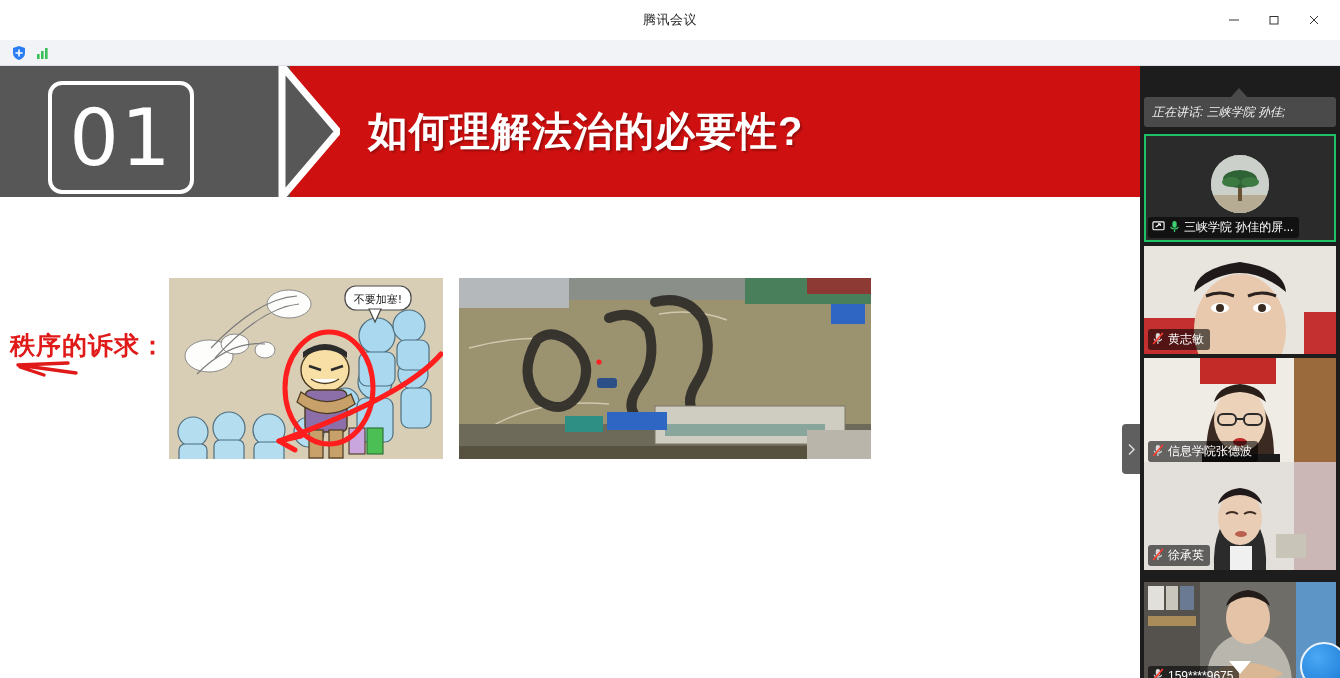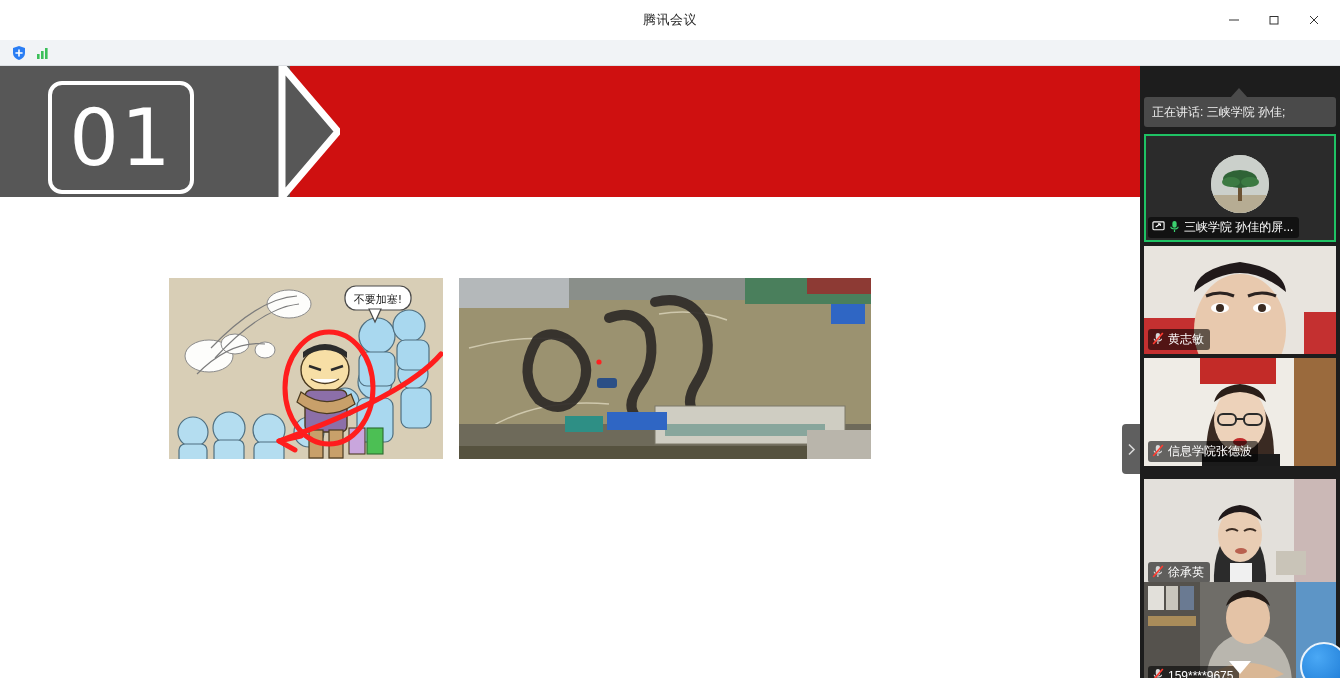--- a/index.html
+++ b/index.html
@@ -110,21 +110,21 @@
 
   
   .rail {
     position: absolute; left: 1140px; top: 66px; width: 200px; height: 612px;
     background: #1d1d1d;
   }
   .speaking-banner {
     position: absolute; left: 4px; top: 31px; width: 192px; height: 30px;
     background: #4a4a4a; border-radius: 3px;
     display: flex; align-items: center; padding-left: 8px;
-    color: #f0f0f0; font-size: 12px; white-space: nowrap; overflow: hidden;
+    color: #f0f0f0; font-size: 12px; white-space: nowrap; overflow: hidden; font-style: italic;
   }
   .speaking-caret {
     position: absolute; left: 90px; top: 22px;
     width: 0; height: 0; border-left: 9px solid transparent;
     border-right: 9px solid transparent; border-bottom: 10px solid #4a4a4a;
   }
   .tile {
     position: absolute; left: 4px; width: 192px; height: 108px;
     background: #2b2b2b; overflow: hidden;
   }
@@ -200,20 +200,21 @@
 
   <div class="stage">
 
     <div class="banner">
       <div class="banner-grey"></div>
       <svg class="banner-arrow" viewBox="0 0 120 131" preserveAspectRatio="none">
         <polygon points="0,0 62,0 118,65.5 62,131 0,131" fill="#575757"></polygon>
         <polygon points="62,0 118,65.5 62,131" fill="none" stroke="#ffffff" stroke-width="7"></polygon>
       </svg>
       <div class="num-badge">01</div>
+      <div class="banner-title">如何理解法治的必要性?</div>
     </div>
 
     <div class="img-cartoon">
       <svg width="274" height="181" viewBox="0 0 274 181">
         <rect width="274" height="181" fill="#d8ceb6"></rect>
 
         <g fill="#fdfdfb" stroke="#8b8b8b" stroke-width="1">
           <ellipse cx="40" cy="78" rx="24" ry="16"></ellipse>
           <ellipse cx="66" cy="66" rx="14" ry="10"></ellipse>
           <ellipse cx="120" cy="26" rx="22" ry="14"></ellipse>
@@ -300,20 +301,26 @@
         <rect x="206" y="146" width="160" height="12" fill="#88a69c"></rect>
         <rect x="148" y="134" width="60" height="18" fill="#2f66c4"></rect>
         <rect x="106" y="138" width="38" height="16" fill="#2e8f85"></rect>
         <rect x="0" y="168" width="412" height="13" fill="#56523f"></rect>
         <rect x="348" y="152" width="64" height="29" fill="#b9b5ab"></rect>
         <circle cx="140" cy="84" r="2.6" fill="#ff2020"></circle>
         <rect x="138" y="100" width="20" height="10" rx="3" fill="#2b4f86"></rect>
       </svg>
     </div>
 
+    <div class="ink-order">
+      <span>秩序的诉求：</span>
+      <svg width="66" height="22" viewBox="0 0 66 22" style="position:absolute;left:4px;top:30px">
+        <path d="M4 6 L62 14 M4 6 L54 4 M6 8 L30 16" stroke="#e01919" stroke-width="3.4" fill="none" stroke-linecap="round"></path>
+      </svg>
+    </div>
 
 
     <div class="stage-handle">
       <svg width="9" height="13" viewBox="0 0 9 13" fill="none" stroke="#d8d8d8" stroke-width="1.6">
         <path d="M2 1.5 L7 6.5 L2 11.5"></path>
       </svg>
     </div>
   </div>
 
   <div class="rail">
@@ -397,21 +404,21 @@
             <rect x="3.6" y="1" width="4.6" height="7.4" rx="2.3" fill="#d8d8d8"></rect>
             <path d="M2 7.4 C2 10.4 9.8 10.4 9.8 7.4" stroke="#d8d8d8" stroke-width="1.3" fill="none"></path>
             <line x1="5.9" y1="10.6" x2="5.9" y2="13" stroke="#d8d8d8" stroke-width="1.3"></line>
             <line x1="0.8" y1="13" x2="11.2" y2="1" stroke="#ff3b30" stroke-width="1.8"></line>
           </svg>
         </span>
         <span class="tile-name">黄志敏</span>
       </div>
     </div>
 
-    <div class="tile" style="top:413px">
+    <div class="tile" style="top:396px">
       <svg width="192" height="108" viewBox="0 0 192 108">
         <rect width="192" height="108" fill="#e3e0db"></rect>
         <rect x="150" y="0" width="42" height="108" fill="#cbb8b6"></rect>
         <rect x="132" y="72" width="30" height="24" fill="#c9c4b8"></rect>
         <path d="M70 108 Q68 56 96 52 Q124 56 122 108 Z" fill="#2b2b2b"></path>
         <rect x="86" y="84" width="22" height="24" fill="#f0f0f0"></rect>
         <ellipse cx="96" cy="56" rx="22" ry="27" fill="#e9cdb4"></ellipse>
         <path d="M74 42 Q96 24 118 42 Q114 28 96 26 Q78 28 74 42" fill="#20191a"></path>
         <path d="M82 52 Q88 48 94 52" stroke="#3a2b22" stroke-width="2" fill="none"></path>
         <path d="M100 52 Q106 48 112 52" stroke="#3a2b22" stroke-width="2" fill="none"></path>

